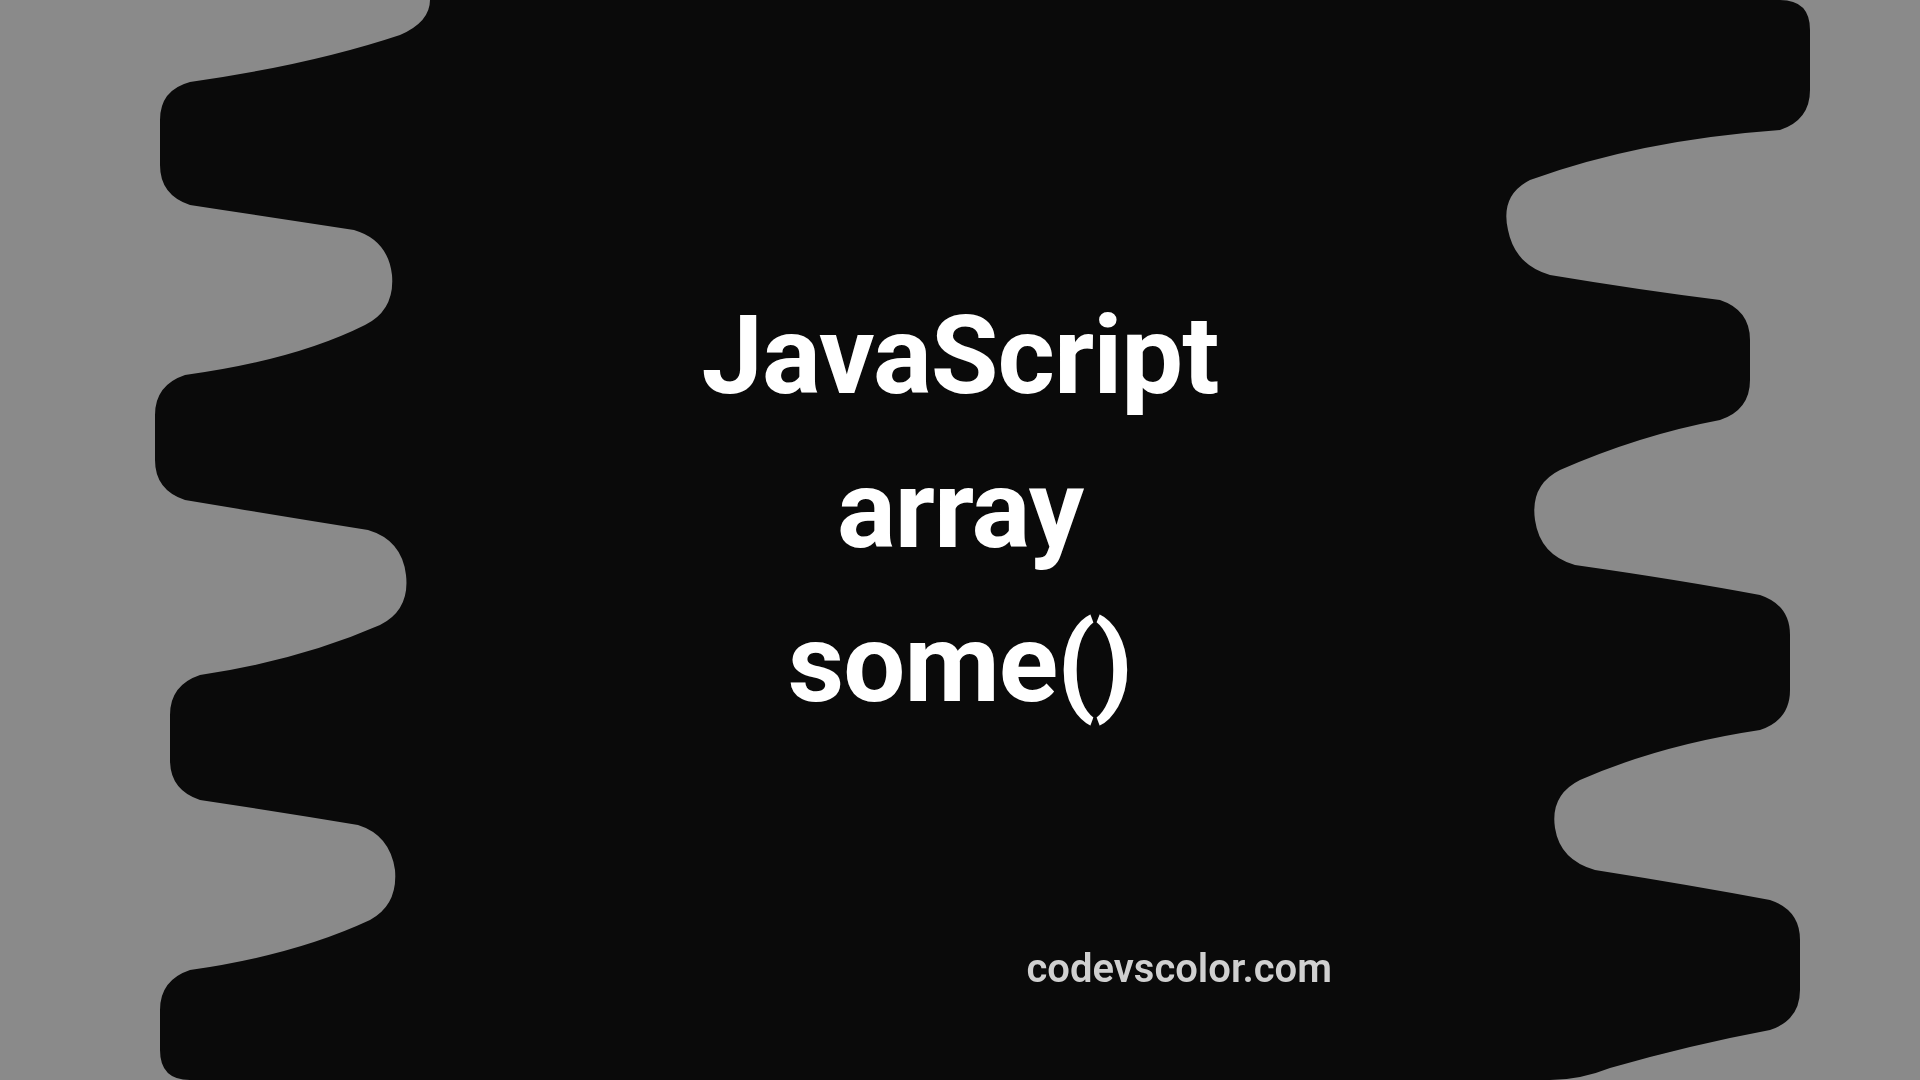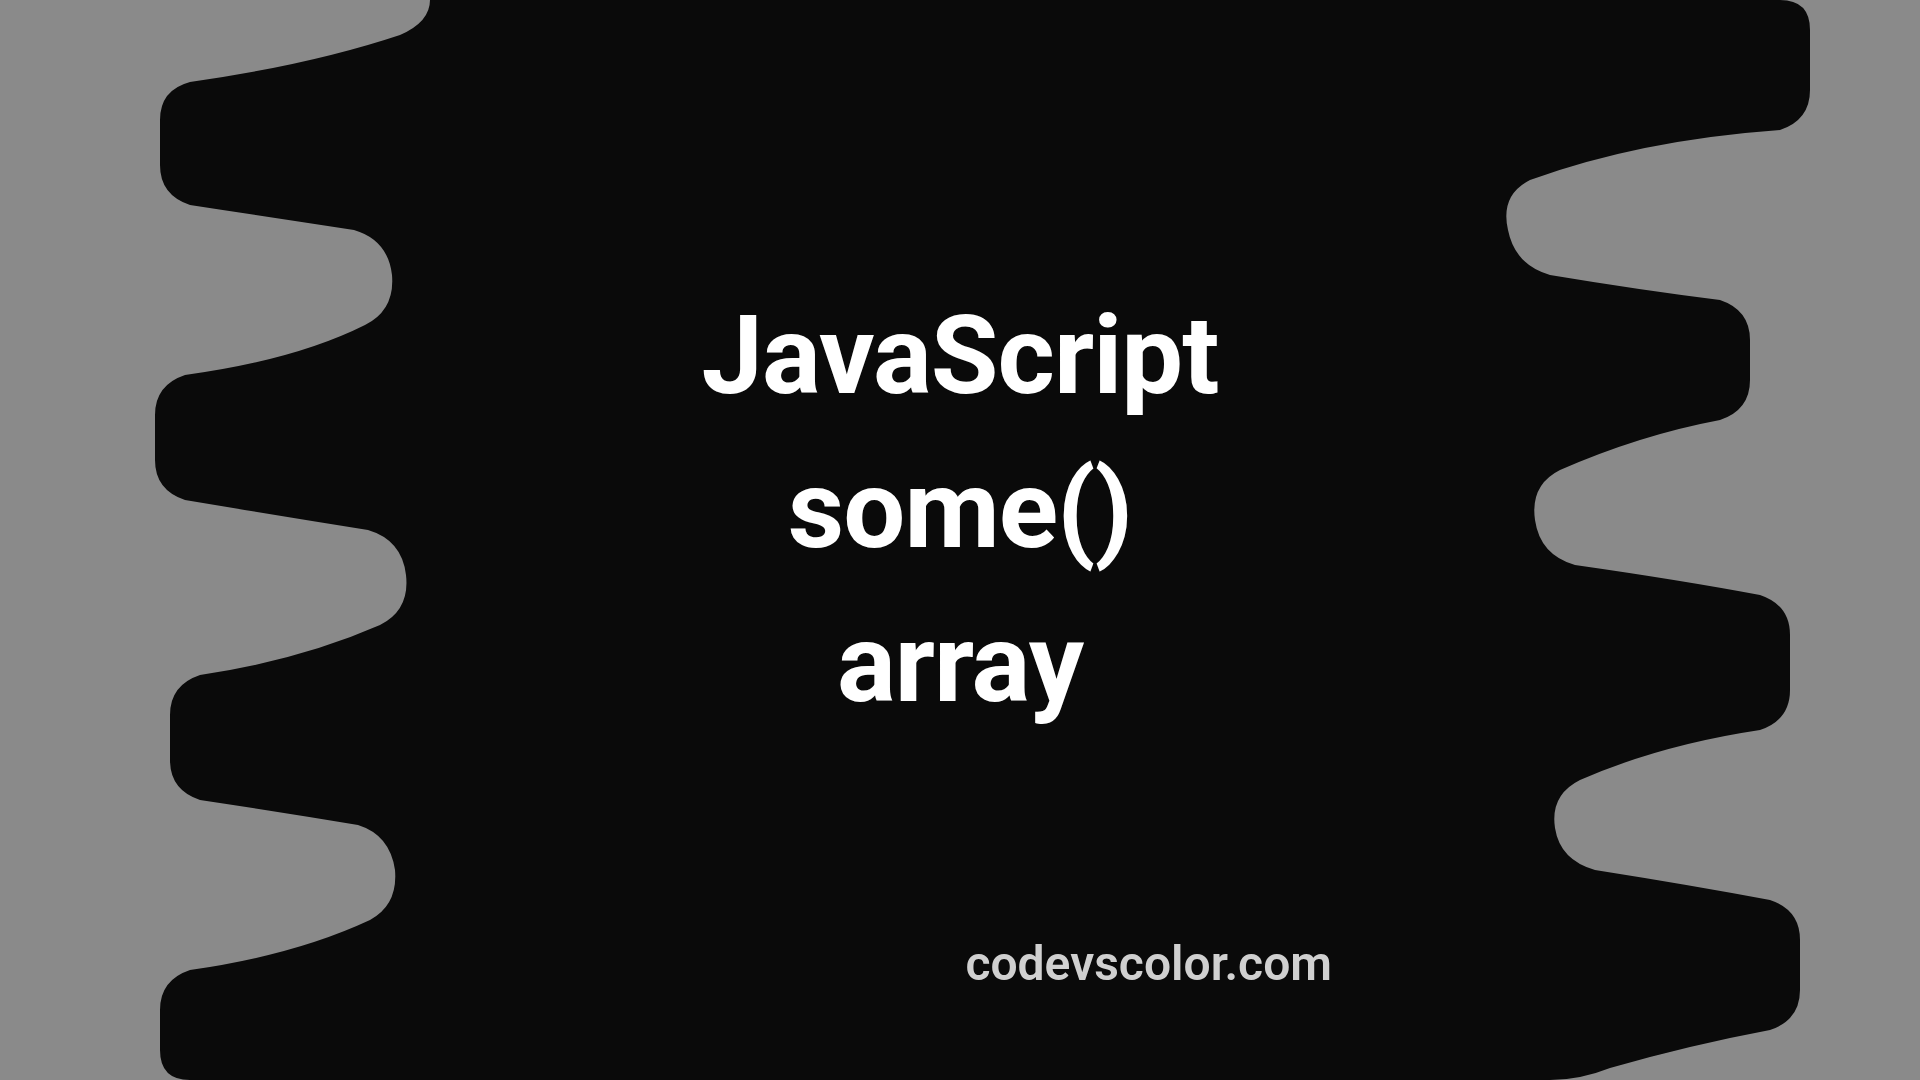--- a/index.html
+++ b/index.html
@@ -50,21 +50,21 @@
       text-align: center;
       line-height: 1.4;
       letter-spacing: -1px;
     }
     
     .footer {
       position: absolute;
       bottom: 88px;
       right: 588px;
       color: #d0d0d0;
-      font-size: 48px;
+      font-size: 40px;
       font-weight: 600;
     }
   </style>
 </head>
 <body>
 
 <div class="blob-container">
   <svg viewBox="0 0 1920 1080" preserveAspectRatio="none">
     <path fill="#0a0a0a" d="
       M 480 0
@@ -123,18 +123,18 @@
       Q 310 65 400 35
       Q 430 22 430 0
       Z
     "></path>
   </svg>
 </div>
 
 <div class="content">
   <div class="title">
     <div>JavaScript</div>
+    <div>array</div>
     <div>some()</div>
-    <div>array</div>
   </div>
 </div>
 
 <div class="footer">codevscolor.com</div>
 
 </body></html>

